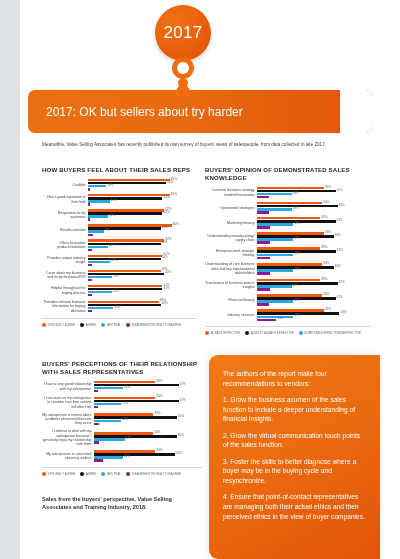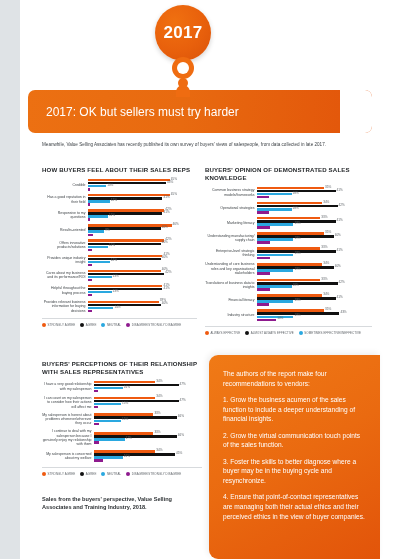--- a/index.html
+++ b/index.html
@@ -36,21 +36,21 @@
     position: absolute;
     left: 155px; top: 5px;
     width: 56px; height: 56px;
     border-radius: 50%;
     background: radial-gradient(circle at 35% 30%, #f07010 0%, #e8600c 55%, #d95208 100%);
     box-shadow: 0 2px 5px rgba(0,0,0,.18);
     display: flex; align-items: center; justify-content: center;
     z-index: 6;
   }
   #year-bubble .yr {
-    color: #fff; font-size: 17px; font-weight: 700; letter-spacing: .3px;
+    color: #fff; font-size: 17px; font-weight: 400; letter-spacing: .3px;
   }
 
   #year-connector-ring {
     position: absolute;
     left: 172px; top: 57px;
     width: 22px; height: 22px;
     border-radius: 50%;
     background: #ef6c11;
     z-index: 6;
   }
@@ -215,21 +215,21 @@
 
 <div id="year-bubble">
   <span class="yr">2017</span>
 </div>
 <div id="year-connector-ring"></div>
 <div id="year-connector-dot"></div>
 <div id="year-connector-stub"></div>
 
 <div id="header-white-notch"></div>
 <div id="header-banner">
-  <div id="header-title">2017: OK but sellers must try harder</div>
+  <div id="header-title">2017: OK but sellers about try harder</div>
 </div>
 
 <div id="intro-text">Meanwhile, Value Selling Associates has recently published its own survey of buyers' views of salespeople, from data collected in late 2017.</div>
 
 <div id="chart-left">
   <div class="chart-title">HOW BUYERS FEEL ABOUT THEIR SALES REPS</div>
   <div class="chart-rows">
       <div class="bar-row">
         <div class="rowlabel" style="width: 46px;">Credible</div>
         <div class="bars">

